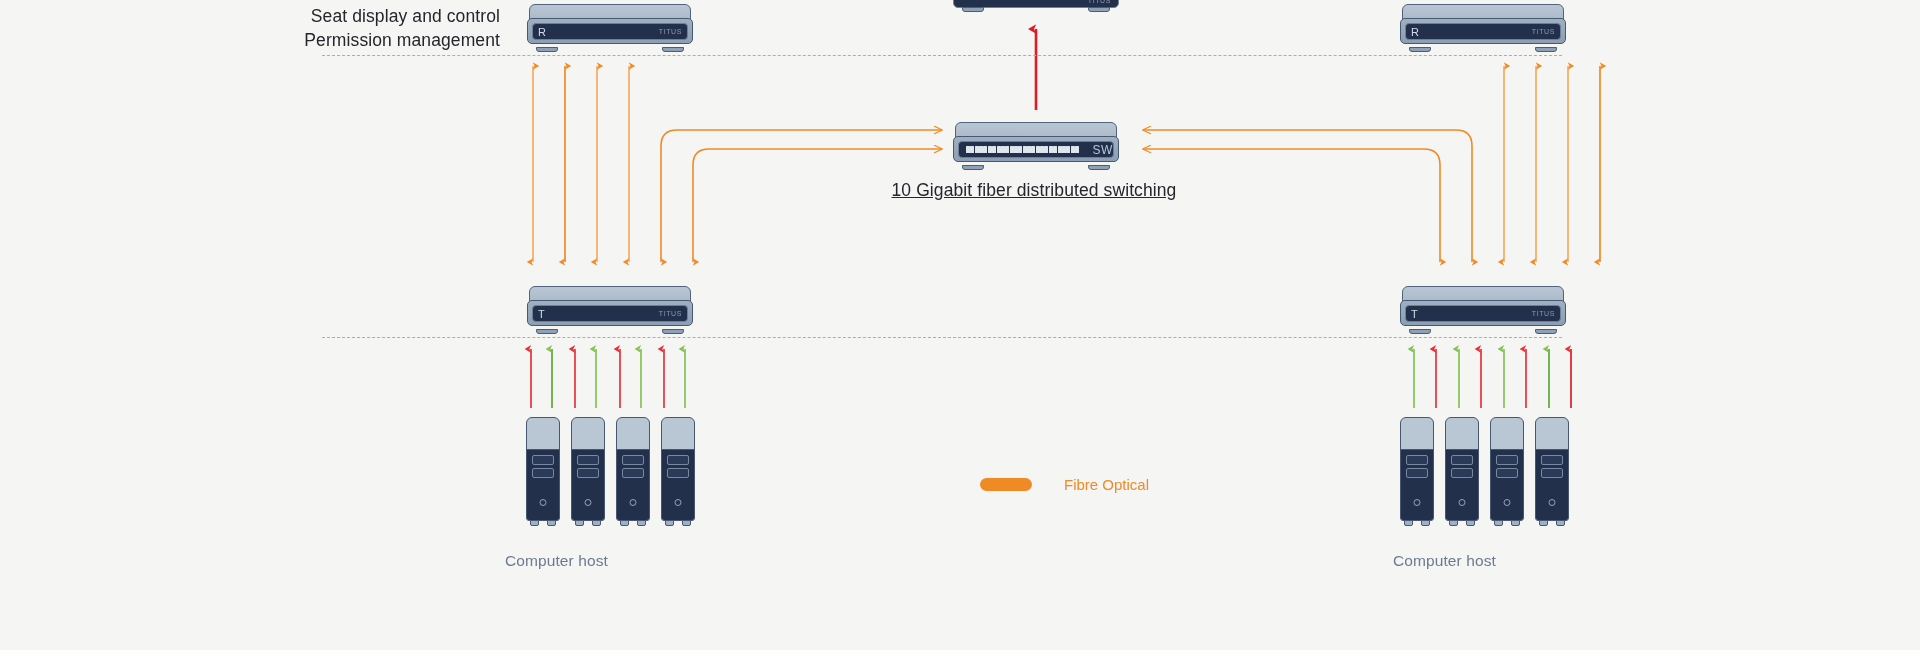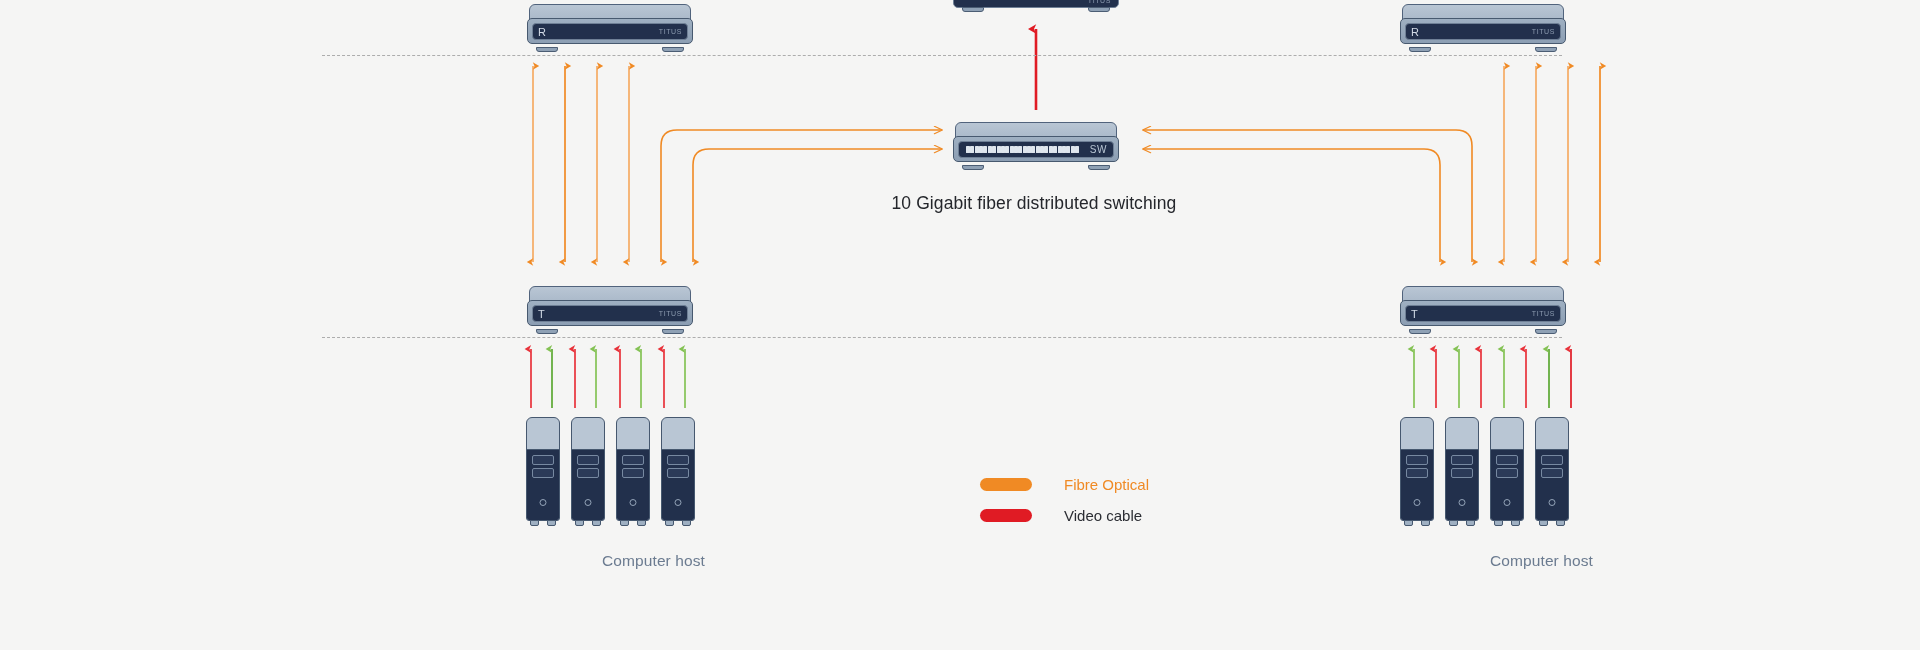--- a/index.html
+++ b/index.html
@@ -44,21 +44,21 @@
     color: #24262b;
     font-size: 17.5px;
     text-align: center;
     letter-spacing: .1px;
     white-space: nowrap;
   }
   .host-caption {
     position: absolute;
     color: #6b7b90;
     font-size: 15.5px;
-    text-align: right;
+    text-align: left;
     letter-spacing: .1px;
     white-space: nowrap;
   }
 
   
   .divider {
     position: absolute;
     height: 0;
     border-top: 1.5px dashed #adadad;
   }
@@ -300,23 +300,25 @@
     <line x1="1481" y1="408" x2="1481" y2="349" stroke="#e8323a" stroke-width="1.7" marker-end="url(#ah-vid)"></line>
     <line x1="1504" y1="408" x2="1504" y2="349" stroke="#84c254" stroke-width="1.7" marker-end="url(#ah-usb)"></line>
     <line x1="1526" y1="408" x2="1526" y2="349" stroke="#e8323a" stroke-width="1.7" marker-end="url(#ah-vid)"></line>
     <line x1="1549" y1="408" x2="1549" y2="349" stroke="#5ba832" stroke-width="1.7" marker-end="url(#ah-usb)"></line>
     <line x1="1571" y1="408" x2="1571" y2="349" stroke="#e01b24" stroke-width="1.7" marker-end="url(#ah-vid)"></line>
   </svg>
 
   <div class="divider" style="left:322px; top:55px; width:1240px;"></div>
   <div class="divider" style="left:322px; top:337px; width:1240px;"></div>
 
-
-
-  <div class="center-caption" style="left:804px; top:193px; width:460px;">10 Gigabit fiber distributed switching</div>
+  <div class="side-label" style="left:250px; top:4px; width:250px;">Seat display and control
+Permission management</div>
+
+
+  <div class="center-caption" style="left:804px; top:180px; width:460px;text-decoration:underline;">10 Gigabit fiber distributed switching</div>
 
   <div class="host-caption" style="left:505px; top:552px; width:200px;">Computer host</div>
 
   <div class="host-caption" style="left:1393px; top:552px; width:200px;">Computer host</div>
 
   <div class="device cropped" style="left:953px; top:-22px; width:166px; height:44px;">
     <div class="dev-body" style="top:0; height:30px; background:#22304c; border-color:#6f8096;">
 
       <div style="position:absolute; right:7px; bottom:3px; font-size:7px; color:#8c9bb0; letter-spacing:.6px;">TITUS</div>
     </div>
@@ -371,21 +373,21 @@
           <i></i>
           <i></i>
           <i></i>
         <i></i>
           <i></i>
           <i></i>
           <i></i>
           <i></i>
           <i></i>
       </div>
-      <span class="tag-r" style="position:absolute; right:6px; font-size:10px; color:#b9c6d4;">SW</span>
+      <span class="tag-r" style="position:absolute; right:0; font-size:12px; color:#b9c6d4;">SW</span>
     </div>
     <div class="dev-foot l"></div>
     <div class="dev-foot r"></div>
   </div>
 
   <div class="device" style="left:527px; top:286px; width:166px; height:44px;">
     <div class="dev-top"></div>
     <div class="dev-body"></div>
     <div class="dev-face">
       <span class="tag-l">T</span>
@@ -486,19 +488,15 @@
     </div>
     <div class="pc-foot l"></div>
     <div class="pc-foot r"></div>
   </div>
 
   <div id="legend">
     <div class="legend-row">
       <span class="legend-swatch" style="background:#f08a24;"></span>
       <span class="legend-text" style="color:#f08a24;">Fibre Optical</span>
     </div>
-    <div class="legend-row">
-      <span class="legend-swatch" style="background:#e01b24;"></span>
-      <span class="legend-text">Video cable</span>
-    </div>
   </div>
 
 </div>
 
 </body></html>

